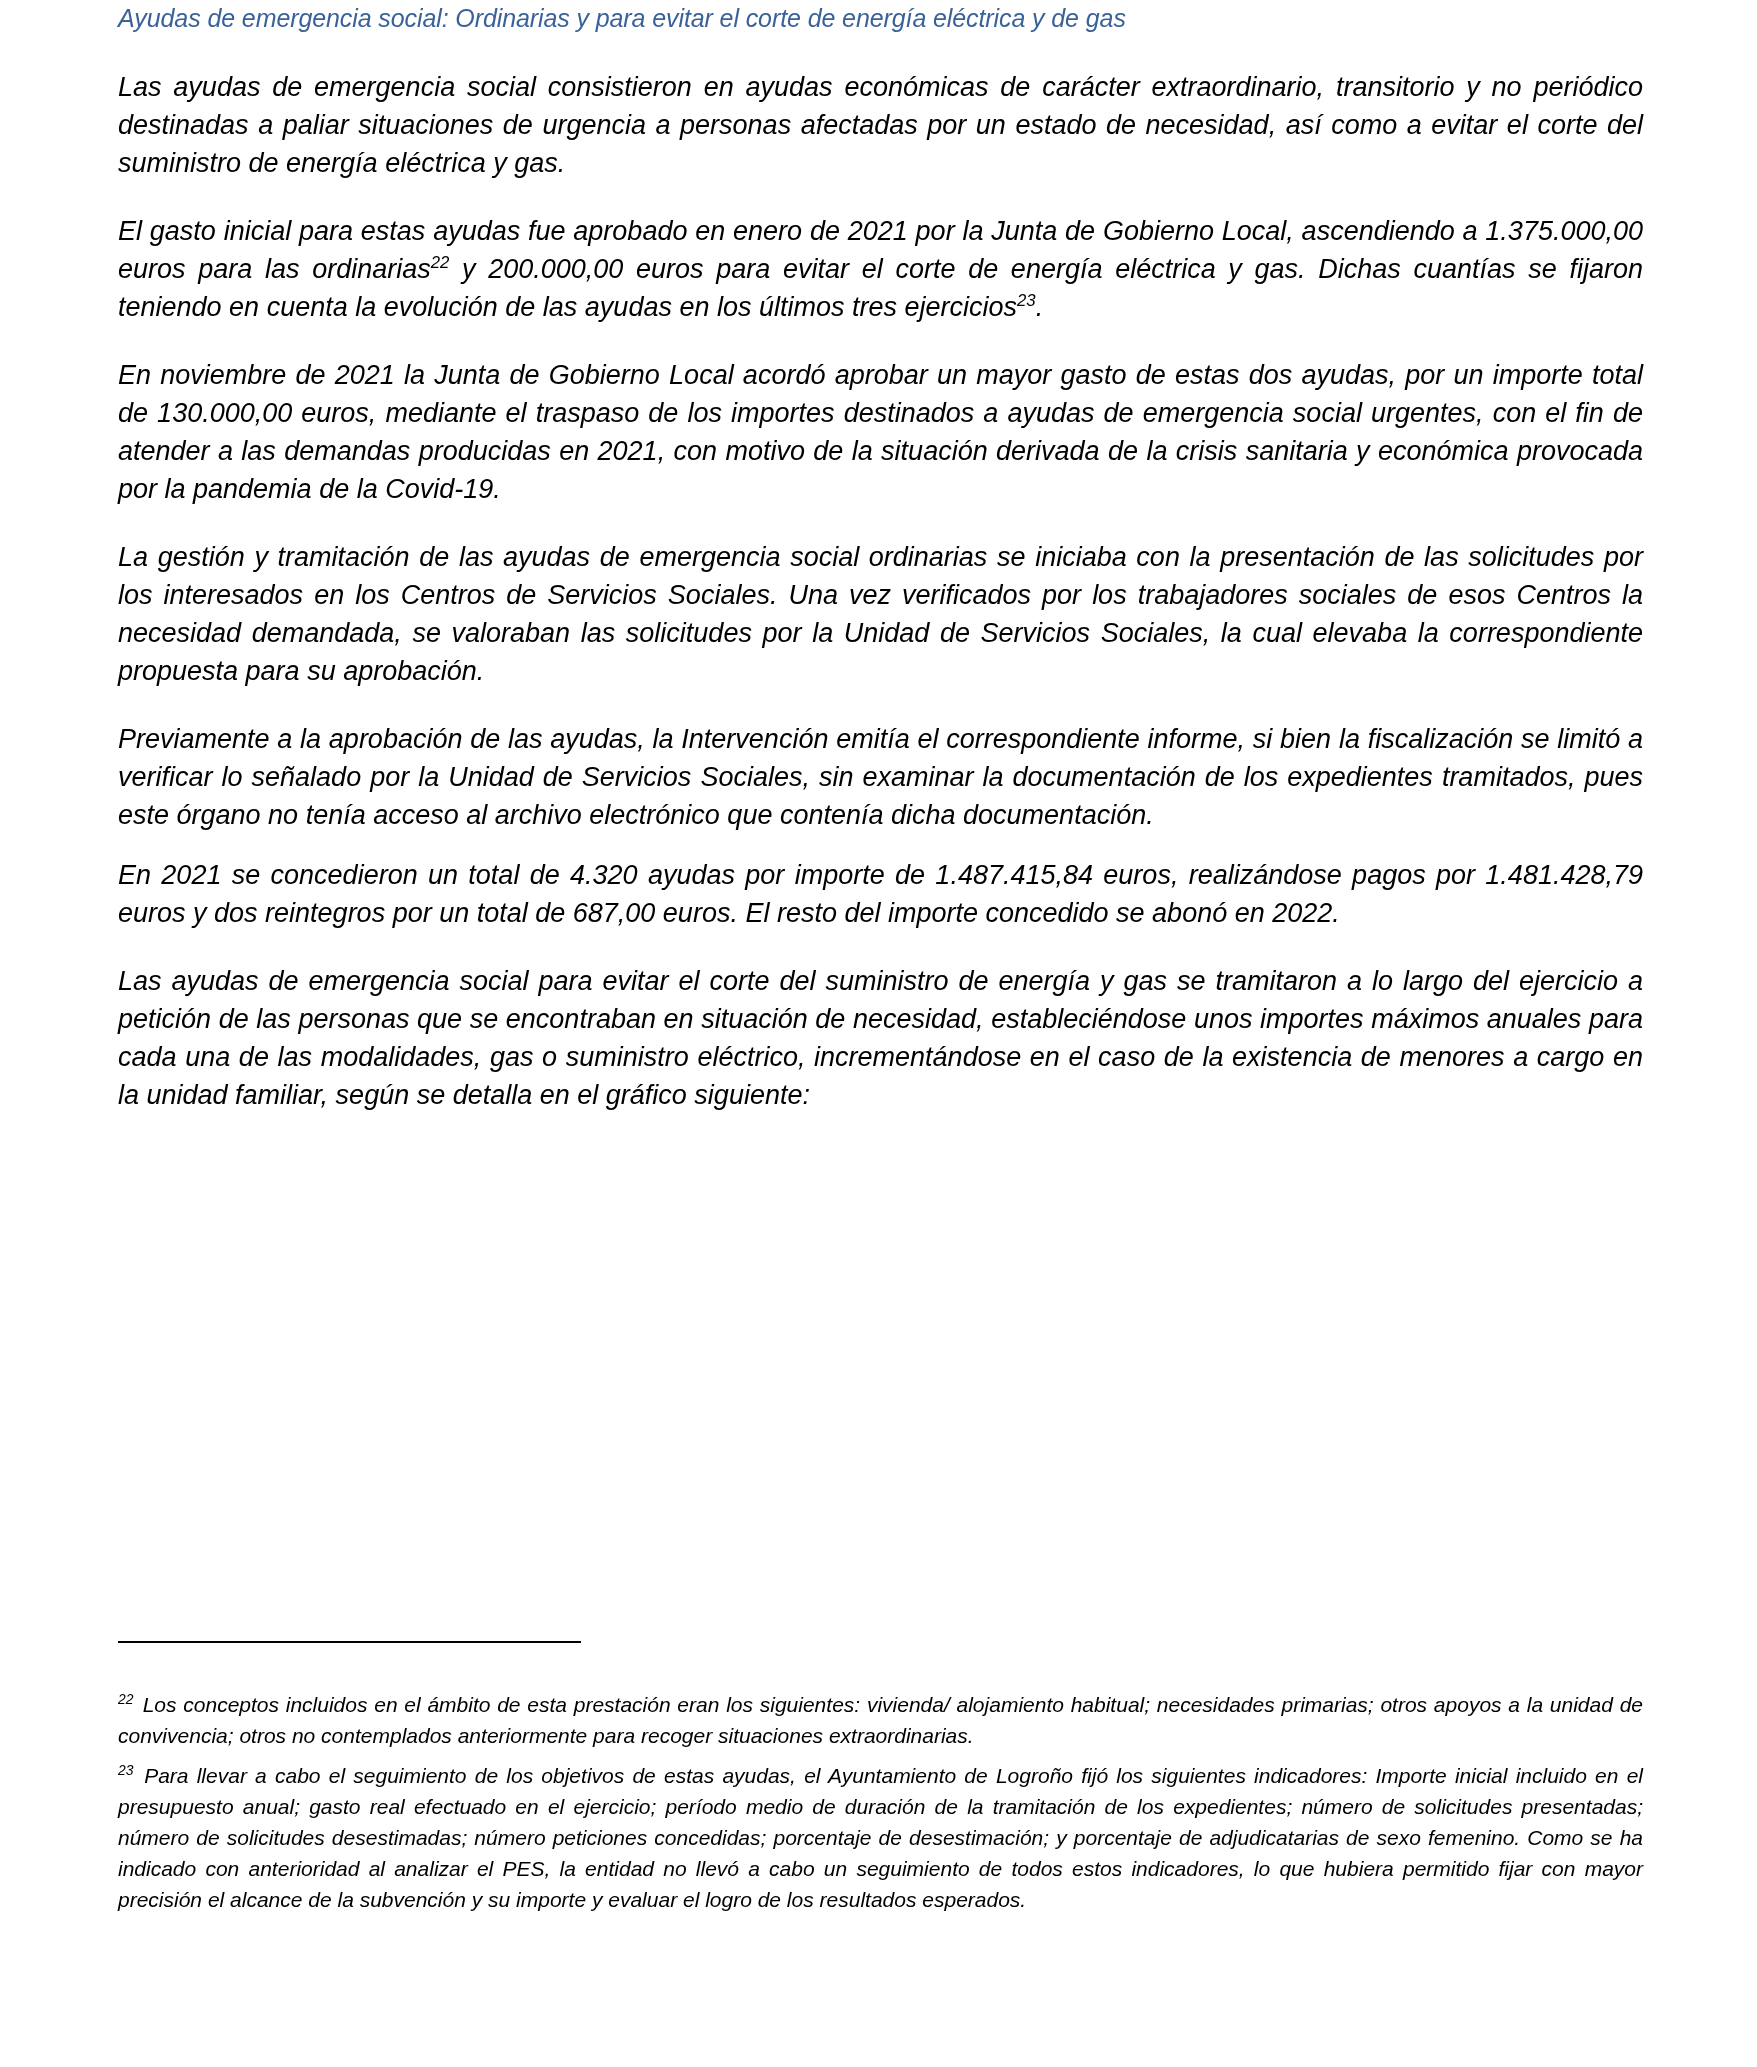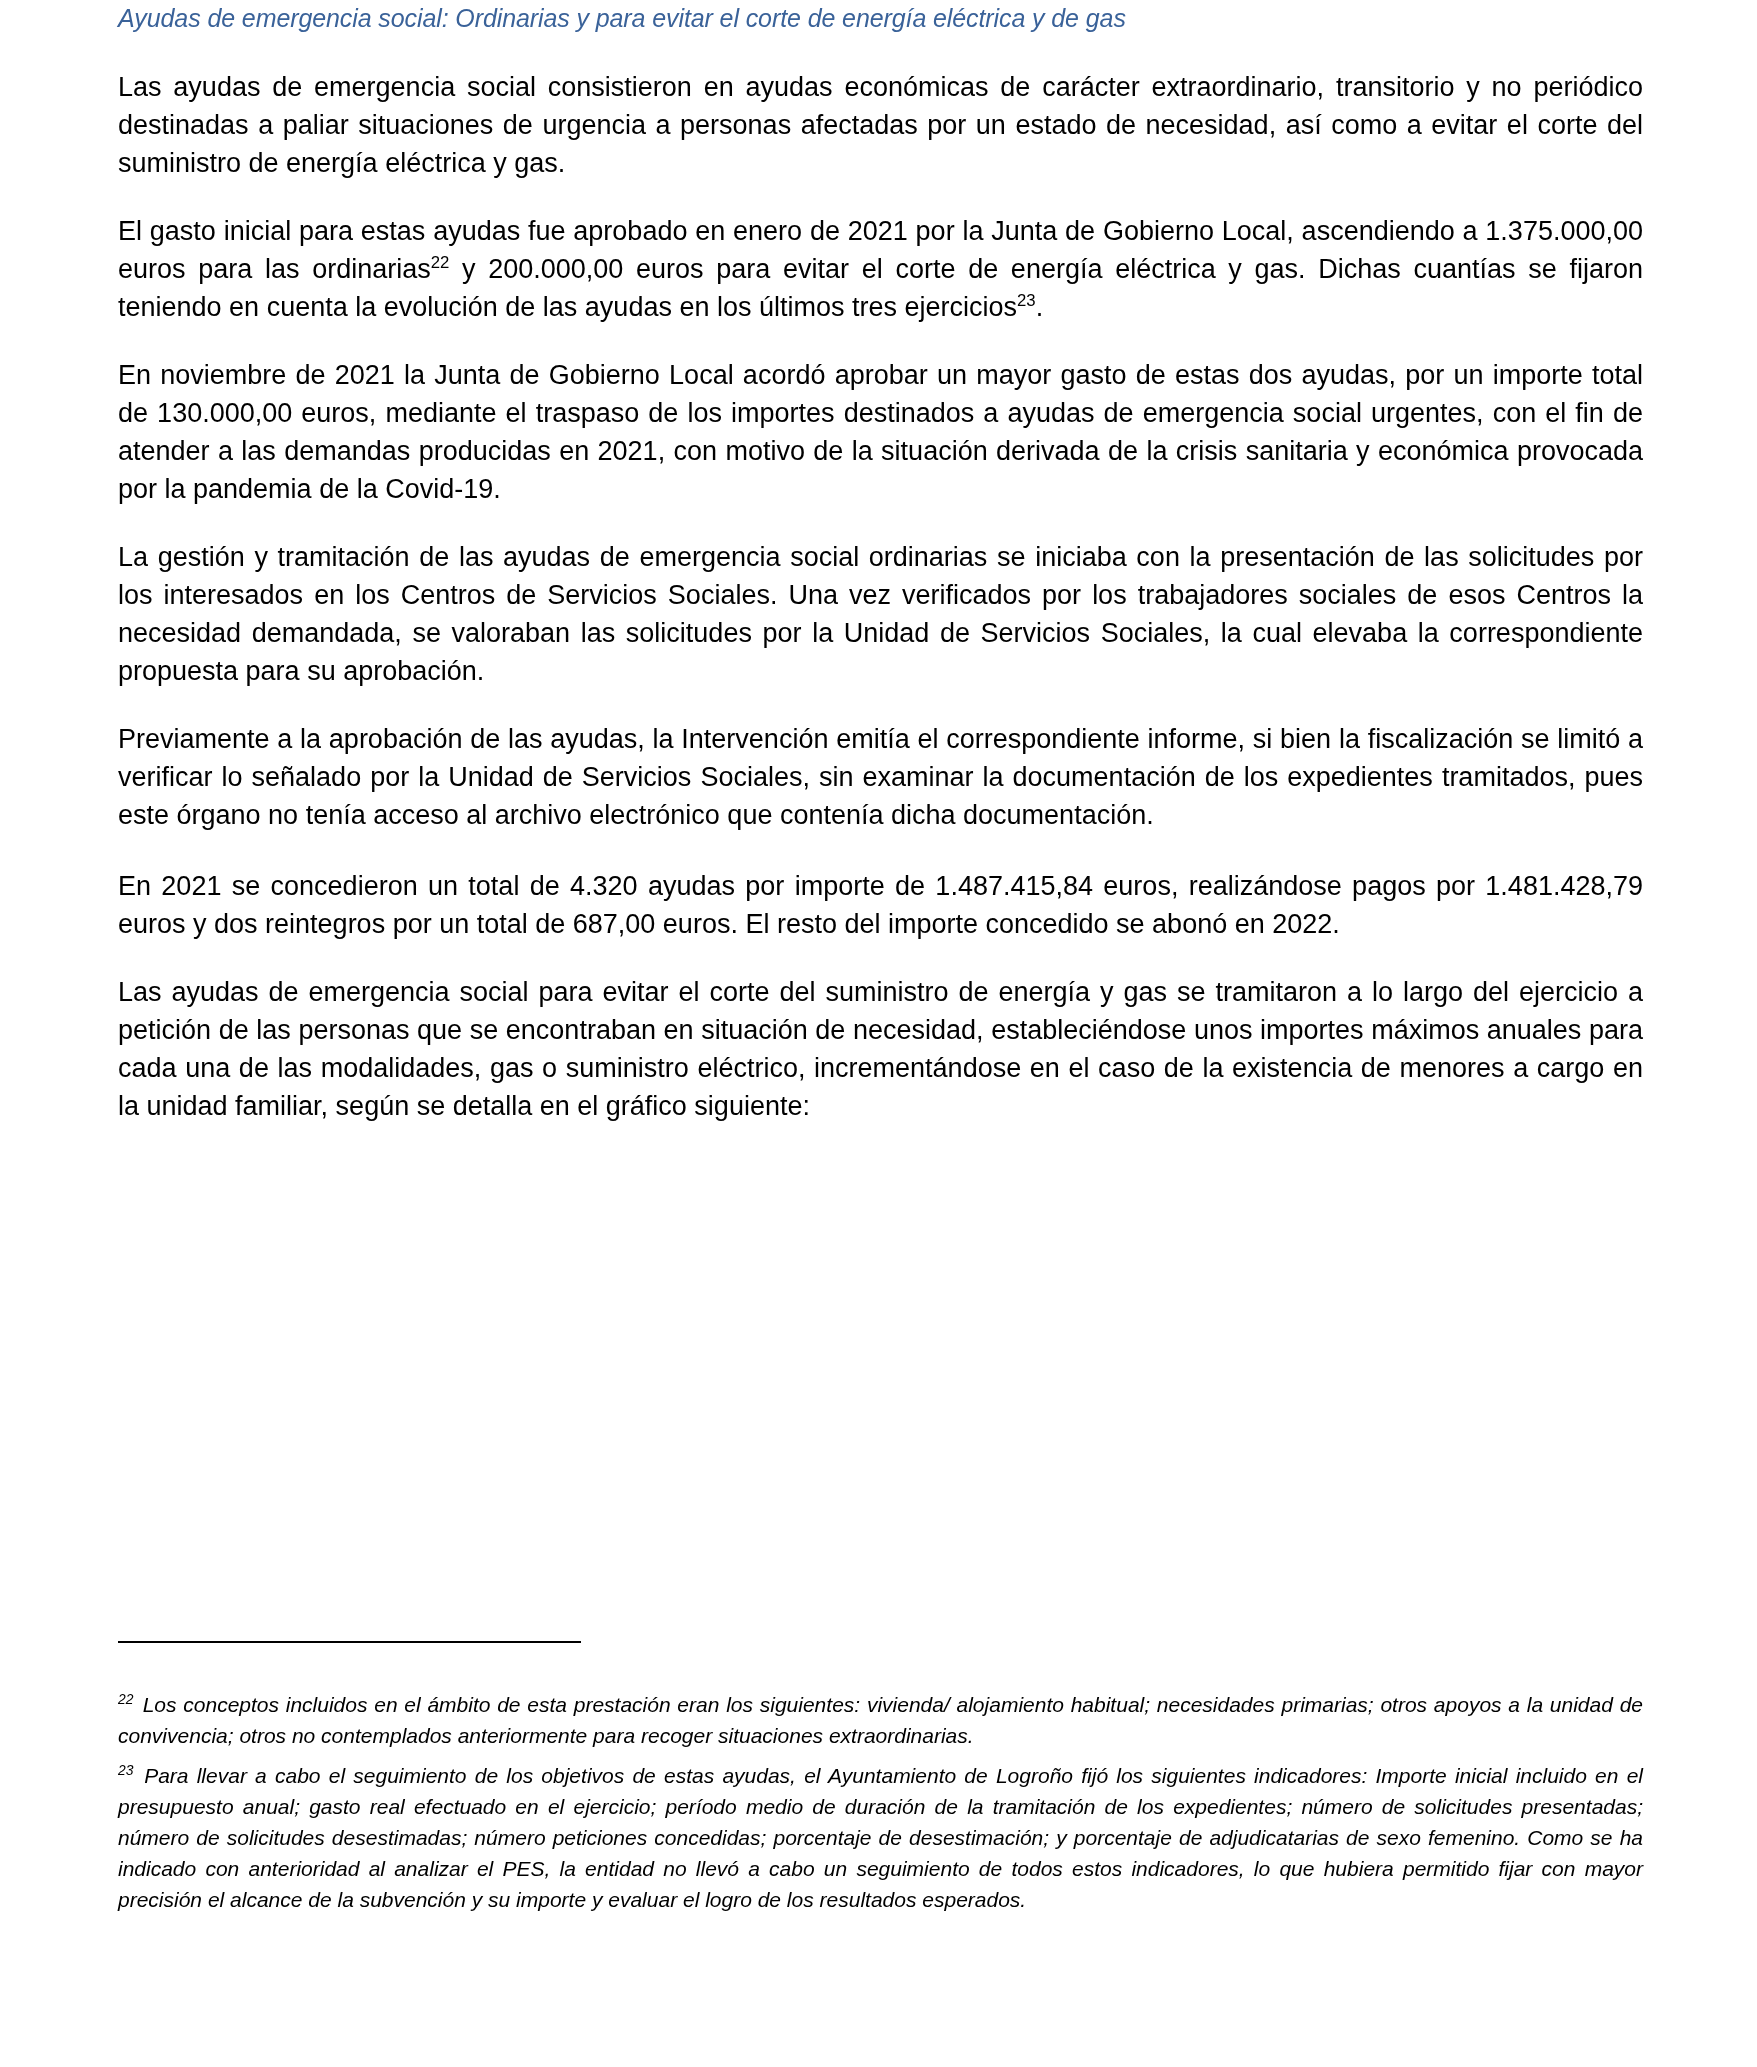--- a/index.html
+++ b/index.html
@@ -39,37 +39,38 @@
     letter-spacing: -0.1px;
     white-space: nowrap;
   }
 
   
   .body-col {
     position: absolute;
     left: 118px;
     top: 68px;
     width: 1525px;
+    font-style: italic;
   }
 
   .para {
     text-align: justify;
     text-justify: inter-word;
     font-size: 27px;
     line-height: 38px;
     margin: 0 0 26.5px 0;
     color: #000000;
     -webkit-hyphens: none;
     hyphens: none;
   }
   .para:last-child { margin-bottom: 8px; }
 
   
   .para.gap-lg { margin-bottom: 30px; }
-  .para.gap-sm { margin-bottom: 33px; }
+  .para.gap-sm { margin-bottom: 22px; }
 
   sup.fn {
     font-size: 0.62em;
     vertical-align: super;
     line-height: 0;
   }
 
   
   .footnote-area {
     position: absolute;

